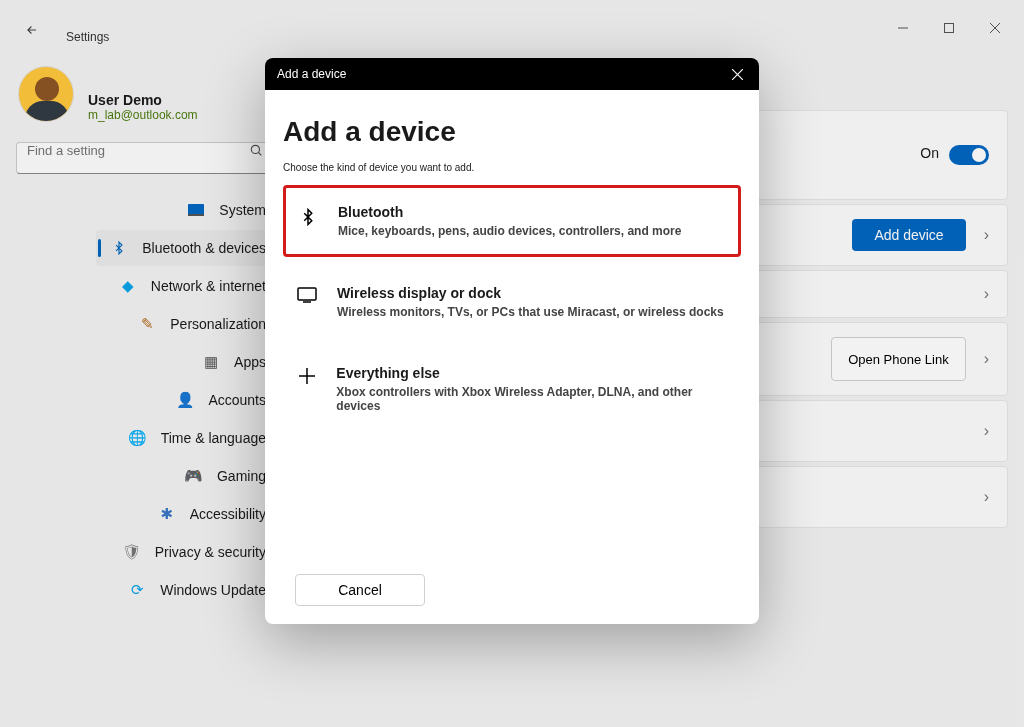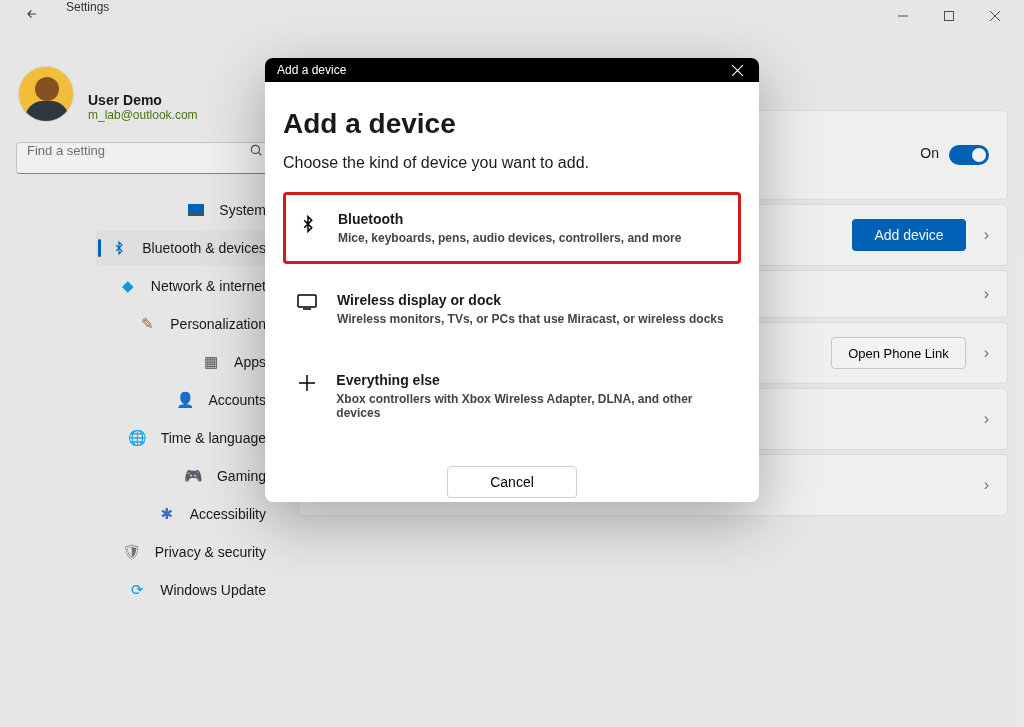--- a/index.html
+++ b/index.html
@@ -1,19 +1,19 @@
 <!DOCTYPE html>
 <html><head>
 <meta charset="utf-8">
 <style>
   * { box-sizing: border-box; margin: 0; padding: 0; }
   body { font-family: "Segoe UI", "Segoe UI Variable", sans-serif; background: #f3f3f3; width:1024px; height:727px; overflow:hidden; position:relative; color:#1a1a1a; }
 
   
-  .titlebar { height: 44px; display: flex; align-items: flex-start; padding: 0 6px 0 18px; background: #f3f3f3; }
+  .titlebar { height: 44px; display: flex; align-items: flex-end; padding: 0 6px 0 18px; background: #f3f3f3; }
   .titlebar-back { width:28px; height:28px; display:flex; align-items:center; justify-content:center; color:#444; border-radius:4px; cursor:pointer;}
   .titlebar-title { font-size:12px; margin-left: 20px; color:#333; }
   .wincontrols { margin-left:auto; display:flex; }
   .winbtn { width:46px; height:32px; display:flex; align-items:center; justify-content:center; cursor:pointer; color:#555;}
   .winbtn svg { width:10px; height:10px; }
 
   
   .app { display:flex; height: calc(727px - 44px); }
 
   
@@ -41,43 +41,43 @@
 
   .cards { display:flex; flex-direction:column; gap:4px; }
   .card { background:#fcfcfc; border:1px solid #e6e6e6; border-radius:4px; }
   .row { display:flex; align-items:center; padding:14px 18px; gap:18px; }
   .row .ricon { width:24px; display:flex; align-items:center; justify-content:center; color:#555; font-size:18px; }
   .row-text .t1 { font-size:14px; }
   .row-text .t2 { font-size:12px; color:#666; margin-top:2px;}
   .row .spacer { flex:1; }
   .chev { color:#777; }
   .pillbtn { background:#0067c0; color:#fff; border:none; border-radius:4px; font-size:14px; height:32px; padding:0 22px; cursor:pointer;}
-  .linkbtn { background:#fff; border:1px solid #d0d0d0; border-radius:4px; height:32px; padding:0 16px; font-size:13px; cursor:pointer;}
+  .linkbtn { background:#fff; border:1px solid #d0d0d0; border-radius:4px; height:44px; padding:0 16px; font-size:13px; cursor:pointer;}
   .toggle { display:flex; gap:10px; }
   .toggle-label{font-size:14px;}
   .switch { width:40px; height:20px; background:#0067c0; border-radius:10px; position:relative; cursor:pointer;}
   .switch::after{ content:""; position:absolute; width:14px; height:14px; background:#fff; border-radius:50%; right:3px; top:3px;}
 
   
   .overlay { position:absolute; inset:0; background:rgba(0,0,0,0.05); display:flex; align-items:flex-start; justify-content:center;}
   .dialog { width:494px; margin-top:58px; background:#fff; border-radius:8px; box-shadow:0 18px 60px rgba(0,0,0,0.3); overflow:hidden; display:flex; flex-direction:column;}
   .dialog-titlebar { background:#000; color:#fff; height:32px; display:flex; align-items:center; padding:0 8px 0 12px; font-size:12px;}
   .dialog-titlebar .close { margin-left:auto; width:28px; height:24px; display:flex; align-items:center; justify-content:center; cursor:pointer;}
   .dialog-body { padding: 26px 18px 18px 18px; flex:1; }
   .dialog-h1 { font-size:28px; font-weight:600; }
-  .dialog-sub { font-size:16px; margin-top:14px; }
-
-  .options { margin-top:20px; display:flex; flex-direction:column; gap:10px; }
+  .dialog-sub { font-size:10px; margin-top:14px; }
+
+  .options { margin-top:12px; display:flex; flex-direction:column; gap:10px; }
   .opt { display:flex; gap:18px; padding:16px 10px; border-radius:4px; cursor:pointer; align-items:flex-start; border:2px solid transparent;}
   .opt.highlight { border:3px solid #d41b1b; }
   .opt .oicon { width:24px; display:flex; align-items:center; justify-content:center; color:#222; margin-top:2px;}
   .opt .o1 { font-size:14px; font-weight:600; }
   .opt .o2 { font-size:12px; font-weight:600; color:#444; margin-top:4px; }
 
-  .dialog-footer { padding: 10px 30px 18px; display:flex; justify-content:center;}
+  .dialog-footer { padding: 10px 30px 18px; display:flex; justify-content:flex-start;}
   .cancelbtn { background:#fff; border:1px solid #d0d0d0; border-radius:4px; height:32px; width:130px; font-size:14px; cursor:pointer;}
 </style>
 </head>
 <body>
 
 <div class="titlebar">
   <div class="titlebar-back">
     <svg width="14" height="14" viewBox="0 0 24 24" fill="none" stroke="currentColor" stroke-width="2">
         <path d="M19 12H5M11 18l-6-6 6-6"></path>
       </svg>
@@ -242,21 +242,21 @@
           </div>
           <div class="spacer"></div>
           <span class="chev">›</span>
         </div>
       </div>
     </div>
   </div>
 </div>
 
 <div class="overlay">
-  <div class="dialog" style="height:444px;">
+  <div class="dialog" style="height:566px;">
     <div class="dialog-titlebar">
       <span>Add a device</span>
       <span class="close">
           <svg width="11" height="11" viewBox="0 0 10 10">
             <path d="M0 0l10 10M10 0L0 10" stroke="#fff" stroke-width="1"></path>
           </svg>
         </span>
     </div>
     <div class="dialog-body">
       <div class="dialog-h1">Add a device</div>

